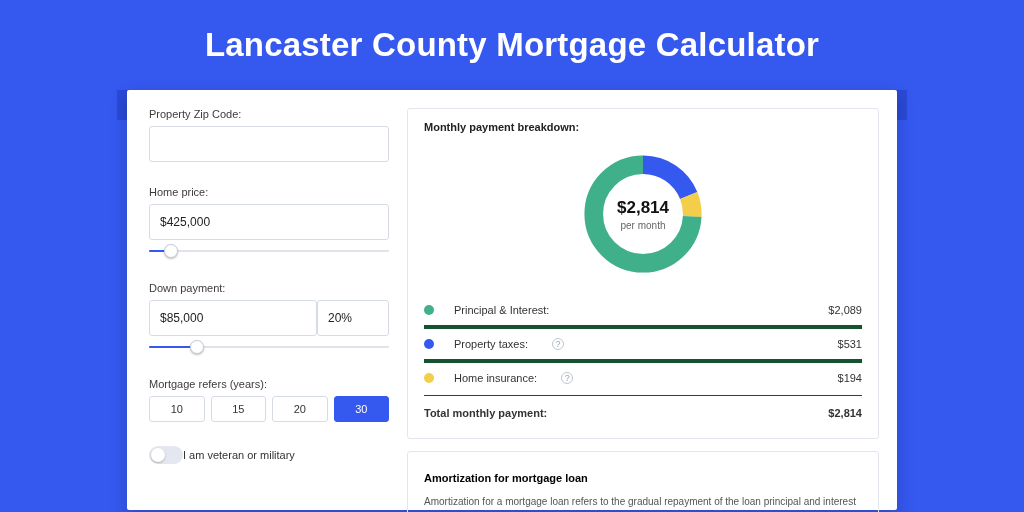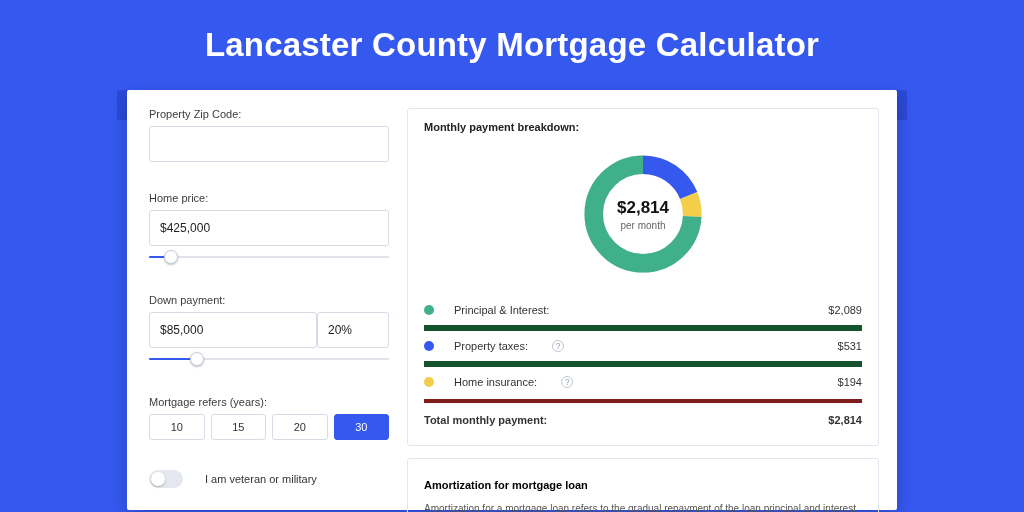--- a/index.html
+++ b/index.html
@@ -15,21 +15,21 @@
     box-shadow: 0 6px 18px rgba(0,0,0,.18);
     display: flex; gap: 18px; padding: 18px 18px 0 22px;
     height: 420px; 
   }
 
   .left  { width: 240px; }
   .right { flex: 1 1 auto; min-width: 0; }
 
   
   .label { font-size: 11px; color: #3c3c3c; margin-bottom: 6px; }
-  .form-group { margin-bottom: 30px; }
+  .form-group { margin-bottom: 24px; }
   .input {
     width: 100%; height: 36px; border: 1px solid #d6dbe6; border-radius: 3px;
     padding: 0 10px; font-size: 12px; color: #222; background: #fff;
   }
   .slider-wrap { position: relative; height: 14px; margin-top: 4px; }
   .track { position: absolute; left: 0; right: 0; top: 6px; height: 2px; background: #e0e3ea; border-radius: 2px; }
   .fill  { position: absolute; left: 0; top: 6px; height: 2px; background: #3558ef; border-radius: 2px; }
   .thumb { position: absolute; top: 0; width: 14px; height: 14px; border-radius: 50%; background: #fff; border: 1px solid #c6ccdc; box-shadow: 0 1px 2px rgba(0,0,0,.25); }
 
   .dp-row { display: flex; }
@@ -37,43 +37,43 @@
   .dp-row .pct { width: 72px; }
 
   .periods { display: flex; gap: 6px; }
   .period-btn {
     width: 56px; height: 26px; border: 1px solid #d6dbe6; border-radius: 3px;
     background: #fff; font-size: 11px; color: #333; display: flex; align-items: center; justify-content: center;
     cursor: pointer;
   }
   .period-btn.active { background: #3558ef; color: #fff; border-color: #3558ef; }
 
-  .toggle-row { display: flex; align-items: center; gap: 22px; margin-top: 22px; }
+  .toggle-row { display: flex; align-items: center; gap: 0; margin-top: 22px; }
   .toggle {
     width: 34px; height: 18px; border-radius: 18px; background: #e4e7ef; position: relative;
   }
   .toggle .knob { position: absolute; left: 2px; top: 2px; width: 14px; height: 14px; border-radius: 50%; background: #fff; box-shadow: 0 1px 2px rgba(0,0,0,.25); }
   .toggle-label { font-size: 11px; color: #333; }
 
   
   .rpanel { border: 1px solid #e3e6ef; border-radius: 3px; padding: 12px 16px 10px; }
   .rtitle { font-size: 11px; font-weight: 700; color: #222; margin-bottom: 10px; }
 
   .donut-wrap { display: flex; justify-content: center; padding: 6px 0 16px; }
   .donut { position: relative; width: 130px; height: 130px; }
   .donut .center { position: absolute; inset: 0; display: flex; flex-direction: column; align-items: center; justify-content: center; }
   .donut .center .amt { font-size: 17px; font-weight: 800; color: #111; }
   .donut .center .sub { font-size: 10px; color: #666; margin-top: 2px; }
 
-  .legend-row { display: flex; align-items: center; justify-content: space-between; padding: 9px 0; border-top: 6px solid #14532d; font-size: 11px; color: #333; }
+  .legend-row { display: flex; align-items: center; justify-content: space-between; padding: 9px 0; border-top: 4px solid #14532d; font-size: 11px; color: #333; }
   .legend-row:first-of-type { border-top: none; }
   .legend-left { display: flex; align-items: center; gap: 20px; }
   .dot { width: 10px; height: 10px; border-radius: 50%; display: inline-block; }
   .q   { width: 12px; height: 12px; border-radius: 50%; border: 1px solid #bfc6d4; color: #9aa3b5; font-size: 9px; line-height: 10px; text-align: center; display: inline-block; margin-left: 4px; }
-  .legend-row.total { border-top: 4px solid #7f1d1d; font-weight: 700; padding-top: 11px; margin-top: 2px; }
+  .legend-row.total { border-top: 1px solid #7f1d1d; font-weight: 700; padding-top: 11px; margin-top: 2px; }
 
   .amort-title { font-size: 11px; font-weight: 700; margin-top: 8px; }
   .amort-body  { font-size: 10px; color: #555; margin-top: 10px; line-height: 1.55; }
 </style>
 </head>
 <body>
 
 <div class="hero-title">Lancaster County Mortgage Calculator</div>
 <div class="band"></div>
 

